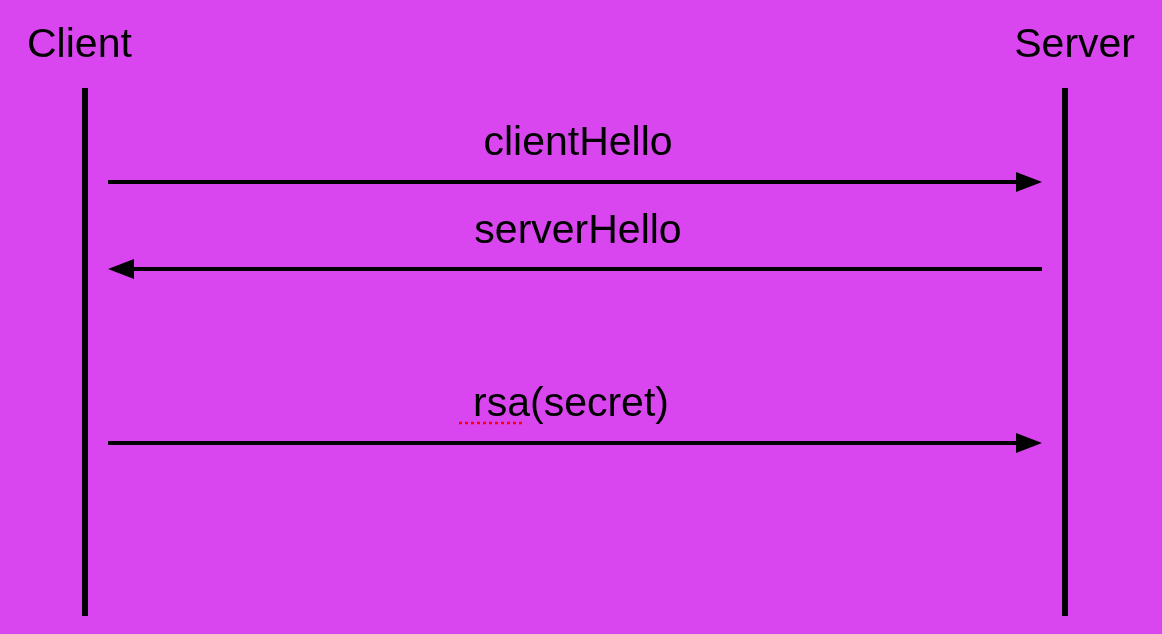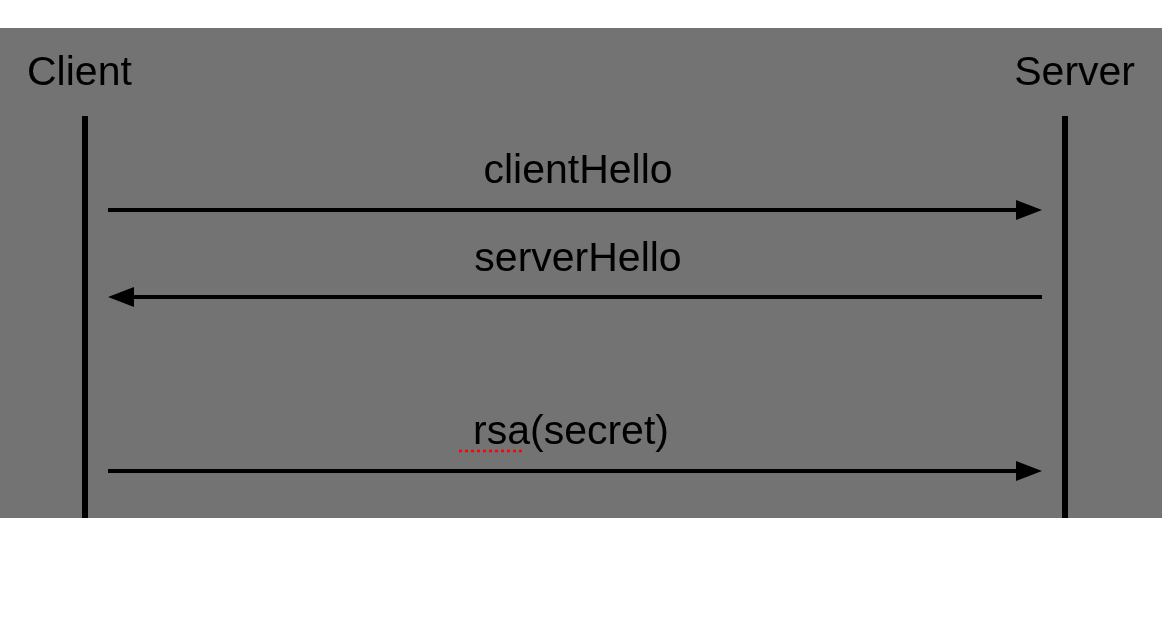--- a/index.html
+++ b/index.html
@@ -7,24 +7,23 @@
     padding: 0;
     background: #ffffff;
   }
   body {
     font-family: "Liberation Sans", sans-serif;
     -webkit-font-smoothing: antialiased;
   }
   #diagram-root {
     position: relative;
     width: 1162px;
-    height: 490px;
-    background: #737373;
+    height: 634px;
+    background: #d946ef;
     overflow: hidden;
-    margin-top: 28px;
   }
   #sequence-svg {
     position: absolute;
     left: 0;
     top: 0;
     width: 1162px;
     height: 634px;
     display: block;
   }
   .participant-label {

